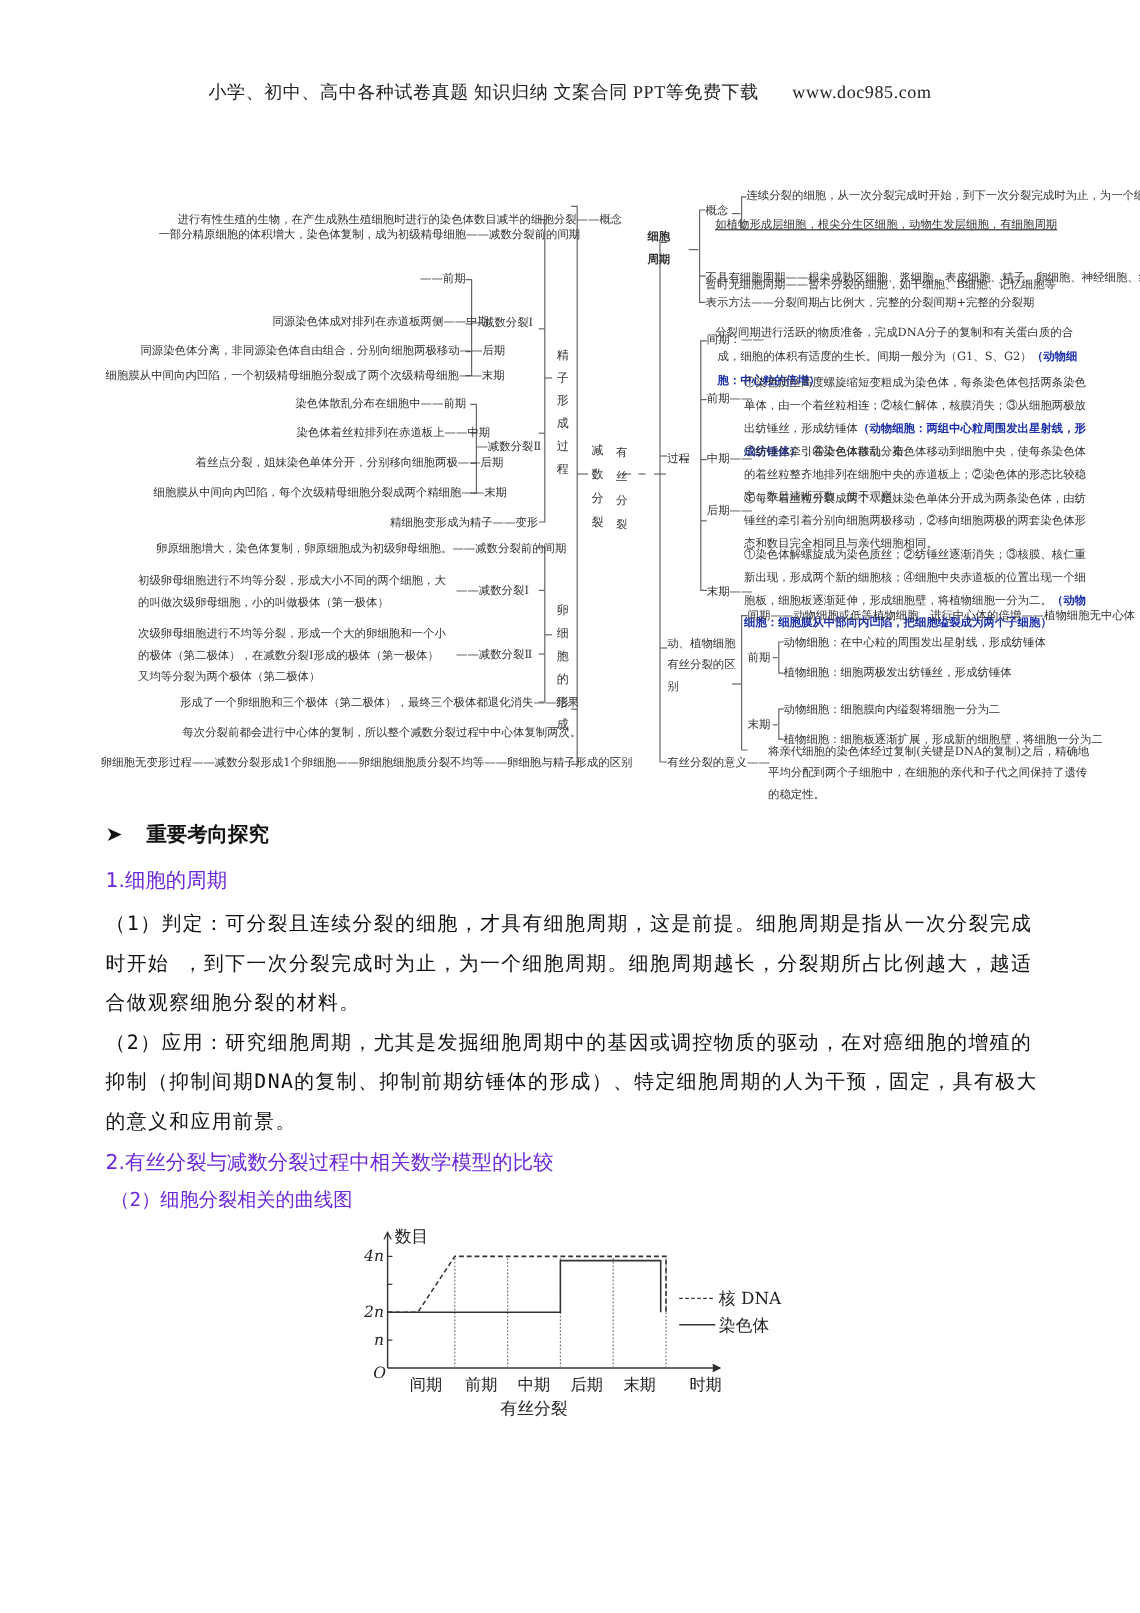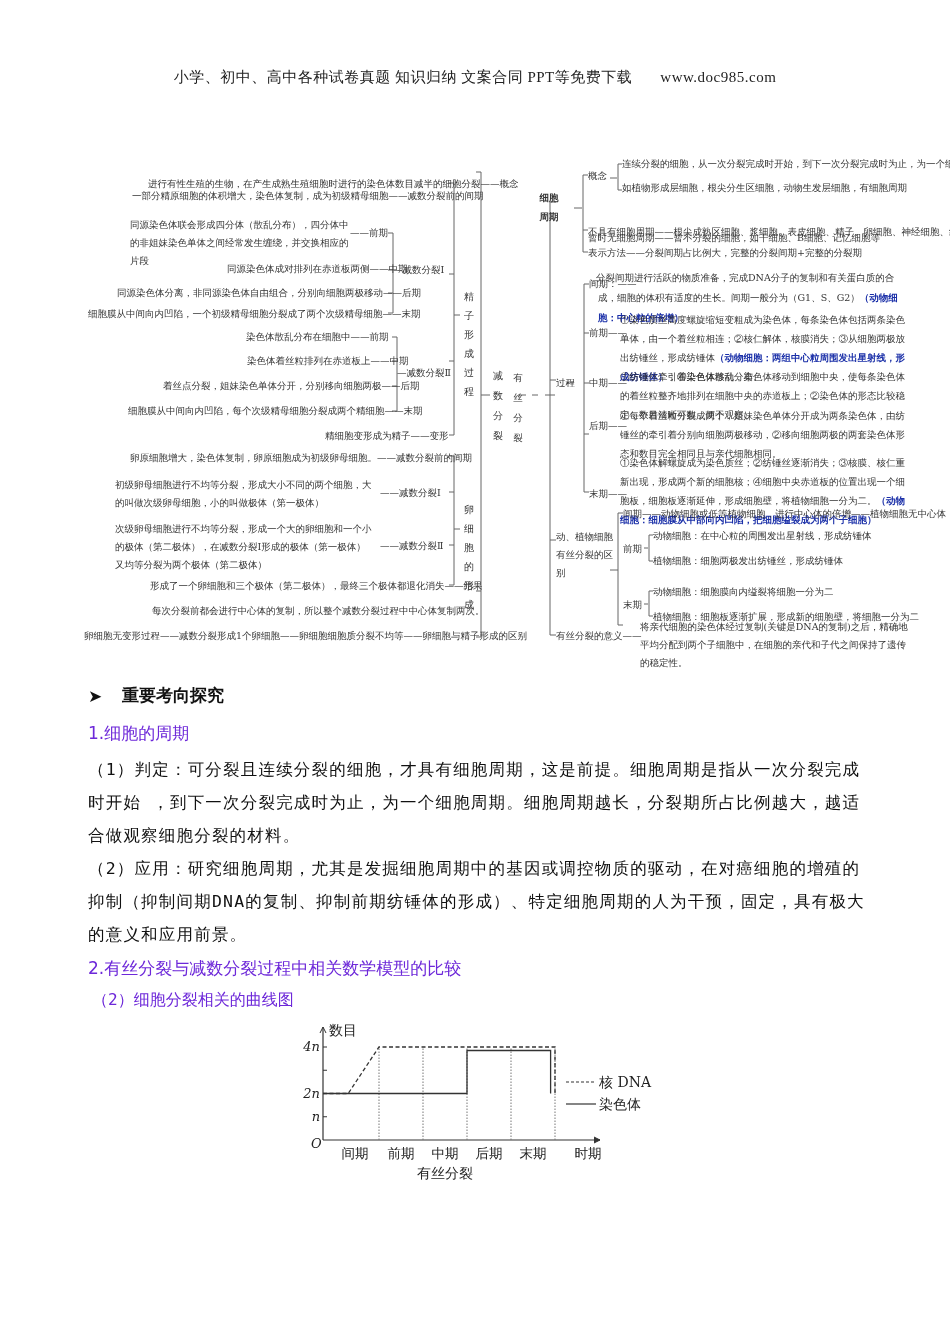--- a/index.html
+++ b/index.html
@@ -90,21 +90,20 @@
     <path d="M564 454 L568 454"></path>
     <path d="M573 441 L569 441 L569 466 L573 466"></path>
   </svg>
 
   <div class="t" style="left:68px;top:16px;margin-top:12px;">
     <span>进行有性生殖的生物，在产生成熟生殖细胞时进行的染色体数目减半的细胞分裂</span>——<span>概念</span>
   </div>
   <div class="t" style="left:52px;top:40px;">
     <span>一部分精原细胞的体积增大，染色体复制，成为初级精母细胞</span>——<span>减数分裂前的间期</span>
   </div>
-  <div class="t wrap" style="left:50px;top:66px;width:220px;line-height:18px;">同源染色体联会形成四分体（散乱分布），四分体中的非姐妹染色单体之间经常发生缠绕，并交换相应的片段</div>
   <div class="t" style="left:270px;top:77px;">——<span>前期</span></div>
   <div class="t" style="left:147px;top:113px;"><span>同源染色体成对排列在赤道板两侧</span>——<span>中期</span></div>
   <div class="t" style="left:313px;top:114px;">—<span>减数分裂Ⅰ</span></div>
   <div class="t" style="left:37px;top:137px;"><span>同源染色体分离，非同源染色体自由组合，分别向细胞两极移动</span>——<span>后期</span></div>
   <div class="t" style="left:8px;top:158px;"><span>细胞膜从中间向内凹陷，一个初级精母细胞分裂成了两个次级精母细胞</span>——<span>末期</span></div>
 
   <div class="node" style="left:380px;top:137px;width:18px;">精子形成过程</div>
 
   <div class="t" style="left:166px;top:181px;"><span>染色体散乱分布在细胞中</span>——<span>前期</span></div>
   <div class="t" style="left:167px;top:205px;"><span>染色体着丝粒排列在赤道板上</span>——<span>中期</span></div>
@@ -122,21 +121,21 @@
   <div class="t" style="left:70px;top:430px;"><span>形成了一个卵细胞和三个极体（第二极体），最终三个极体都退化消失</span>——<span>结果</span></div>
   <div class="t" style="left:72px;top:455px;">每次分裂前都会进行中心体的复制，所以整个减数分裂过程中中心体复制两次。</div>
   <div class="t" style="left:4px;top:480px;">卵细胞无变形过程——减数分裂形成1个卵细胞——卵细胞细胞质分裂不均等——卵细胞与精子形成的区别</div>
 
   <div class="node" style="left:410px;top:216px;width:16px;line-height:20px;">减数分裂</div>
   <div class="node" style="left:430px;top:218px;width:16px;line-height:20px;font-size:9.5px;">有丝分裂</div>
 
   <div class="node" style="left:456px;top:38px;width:26px;line-height:19px;font-size:9.5px;font-weight:bold;">细胞周期</div>
   <div class="t" style="left:508px;top:20px;">概念</div>
   <div class="t" style="left:542px;top:8px;">连续分裂的细胞，从一次分裂完成时开始，到下一次分裂完成时为止，为一个细胞周期</div>
-  <div class="t" style="left:542px;top:32px;">如植物形成层细胞，根尖分生区细胞，动物生发层细胞，有细胞周期</div>
+  <div class="t" style="left:516px;top:32px;text-decoration:underline;">如植物形成层细胞，根尖分生区细胞，动物生发层细胞，有细胞周期</div>
   <div class="t" style="left:508px;top:54px;margin-top:28px;">暂时无细胞周期——暂不分裂的细胞，如干细胞、B细胞、记忆细胞等</div>
   <div class="t" style="left:508px;top:76px;">不具有细胞周期——根尖成熟区细胞、浆细胞、表皮细胞、精子、卵细胞、神经细胞、红细胞等</div>
   <div class="t" style="left:508px;top:97px;">表示方法——分裂间期占比例大，完整的分裂间期+完整的分裂期</div>
 
   <div class="t" style="left:476px;top:227px;">过程</div>
   <div class="t" style="left:509px;top:128px;"><span>间期：</span>——</div>
   <div class="t wrap" style="left:518px;top:118px;width:300px;line-height:20px;text-indent:-2px;padding-left:0;">
     <span style="padding-left:0;margin-left:0;">分裂间期进行活跃的物质准备，完成DNA分子的复制和有关蛋白质的合成，细胞的体积有适度的生长。间期一般分为（G1、S、G2）</span><span class="blue">（动物细胞：中心粒的倍增）</span>
   </div>
 

